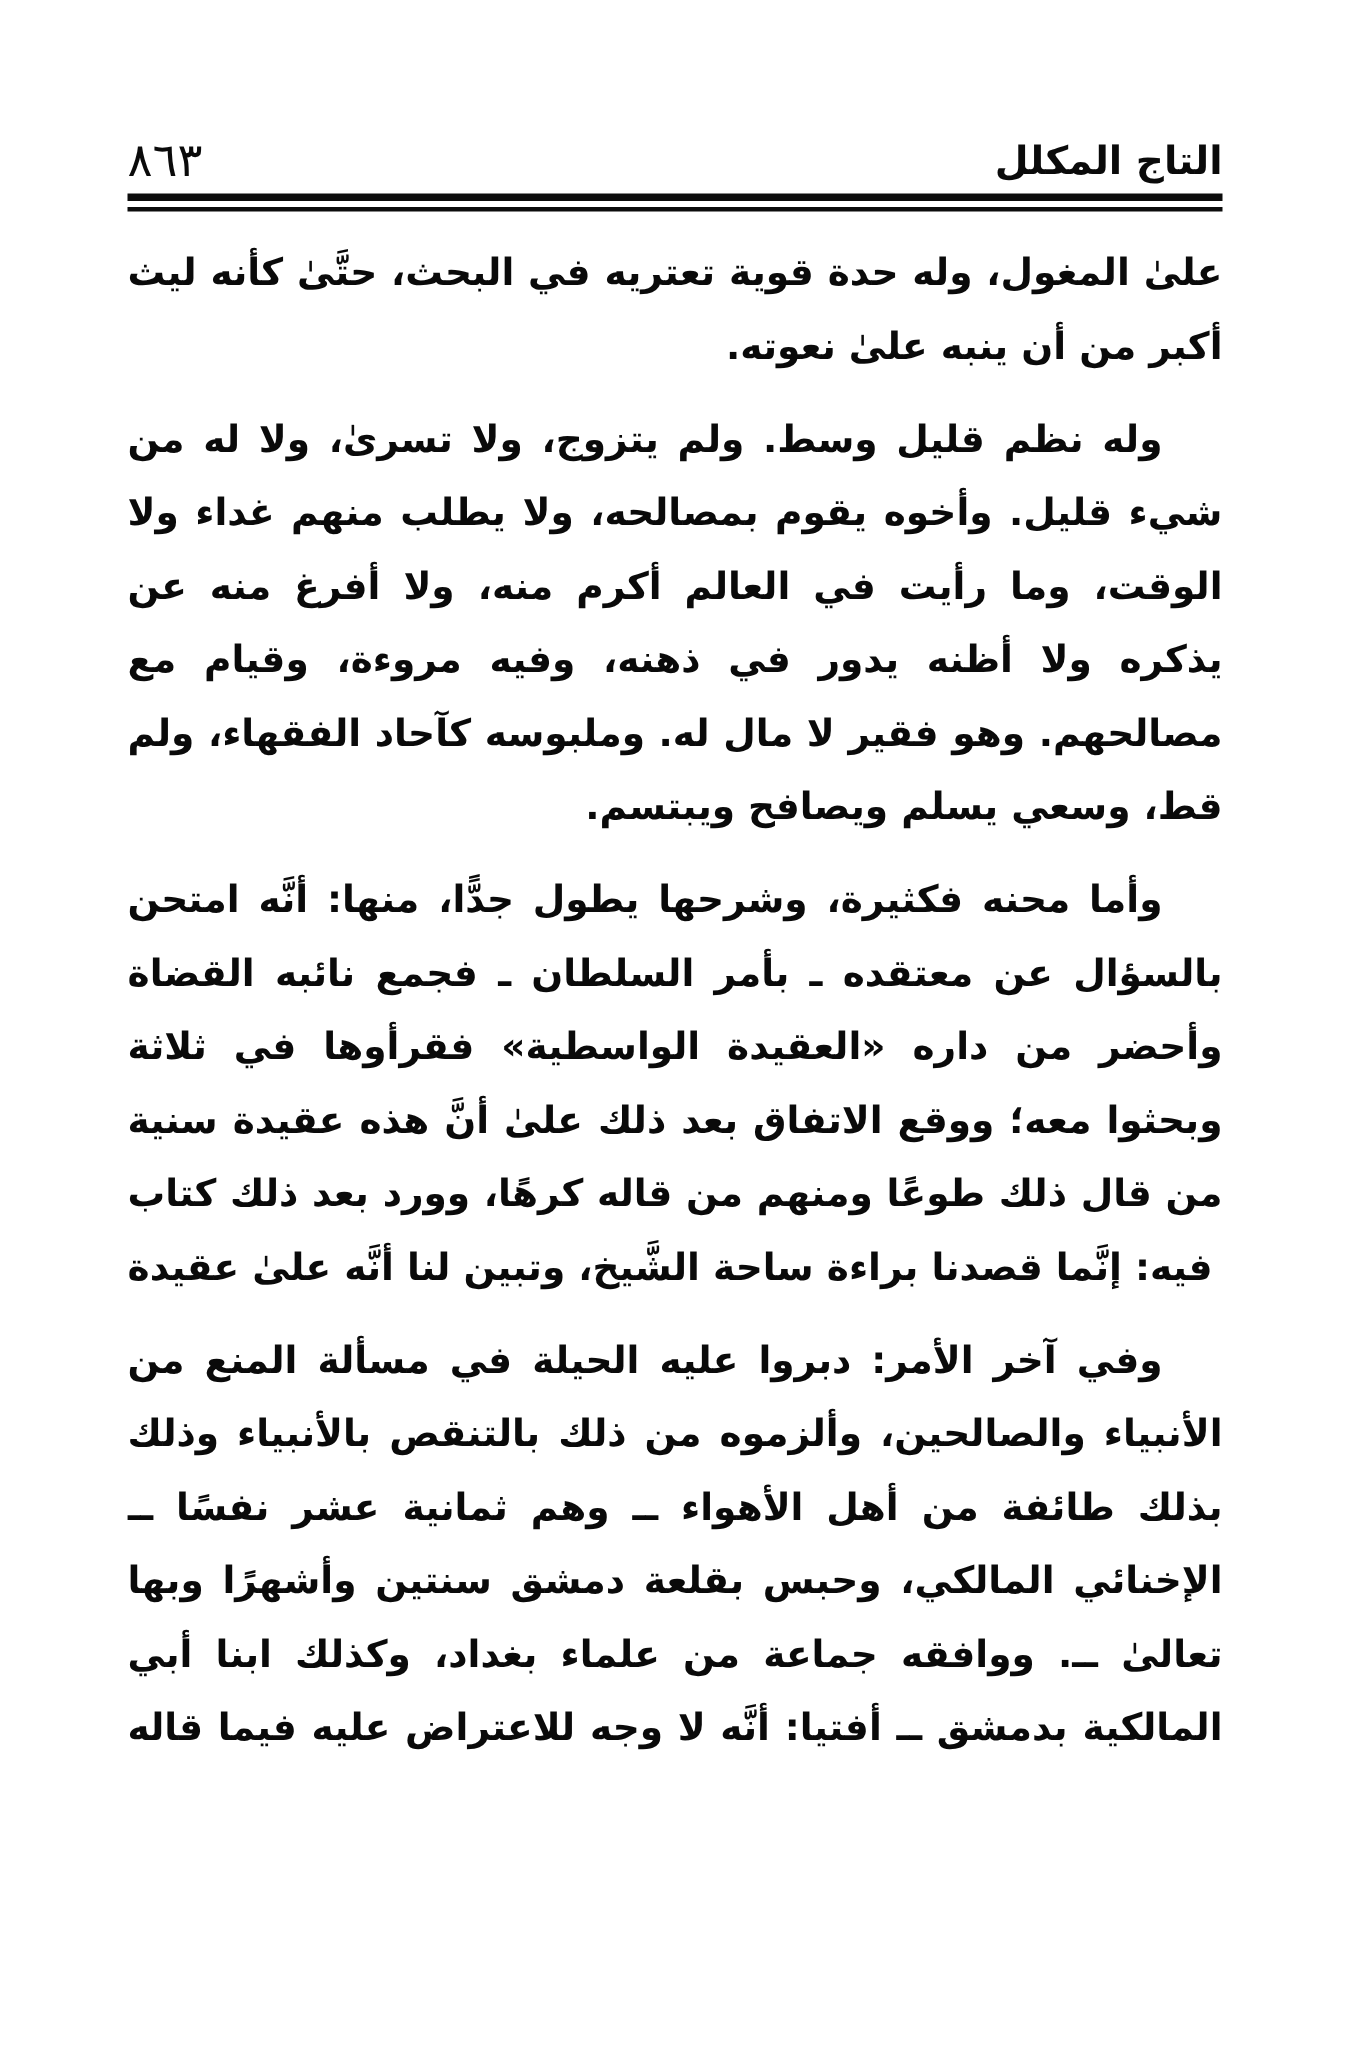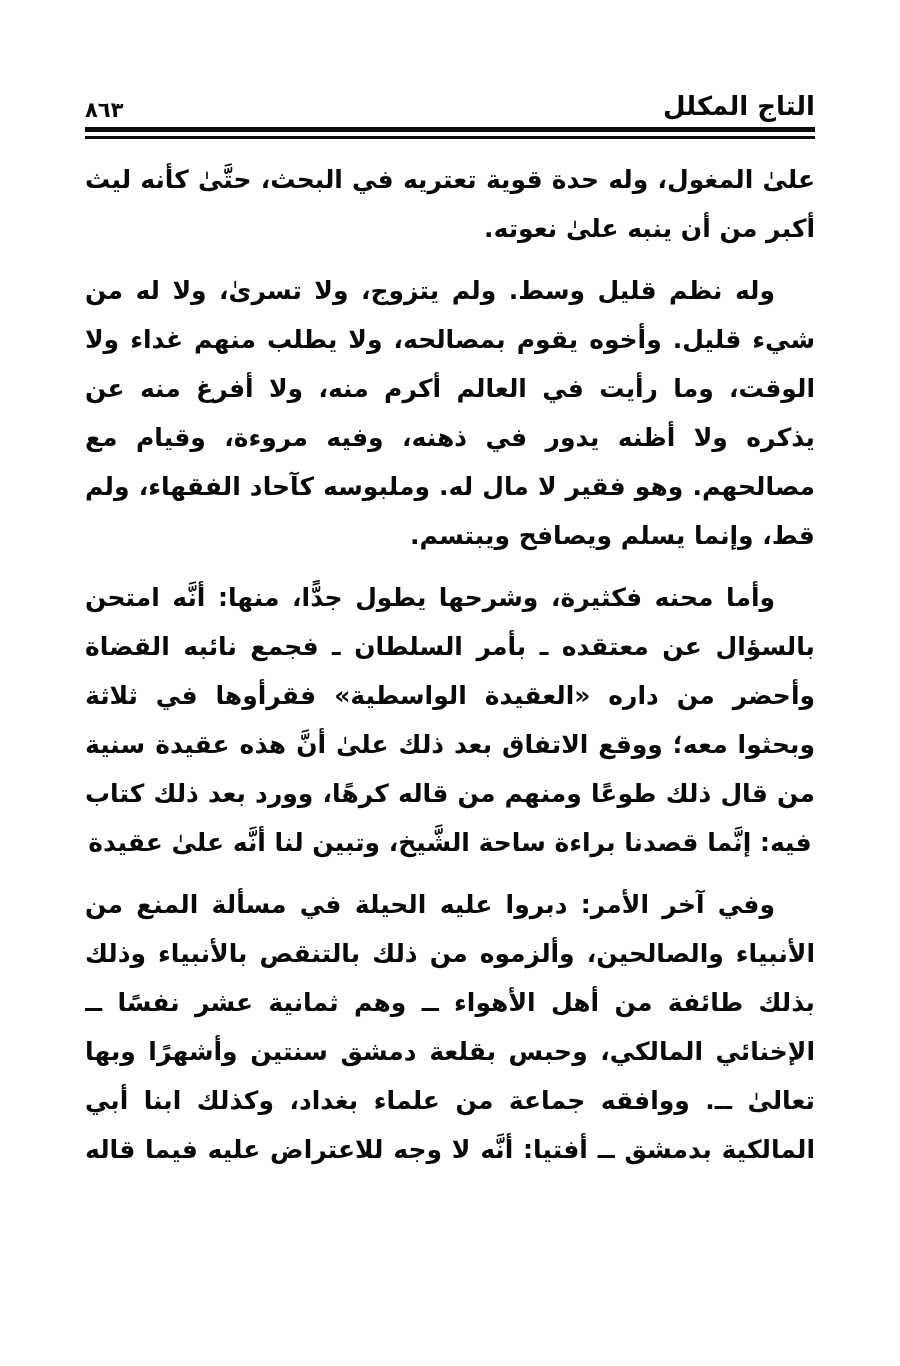--- a/index.html
+++ b/index.html
@@ -25,22 +25,22 @@
     align-items: flex-end;
     direction: rtl;
     padding-top: 92px;
   }
   .book-title {
     font-size: 26px;
     font-weight: bold;
     line-height: 1.1;
   }
   .page-number {
-    font-size: 21px;
-    font-weight: bold;
+    font-size: 31px;
+    font-weight: normal;
     line-height: 1;
     letter-spacing: 2px;
   }
   .header-rule {
     margin-top: 6px;
     height: 4px;
     border-top: 5px solid #0c0c0c;
     border-bottom: 3px solid #0c0c0c;
   }
   
@@ -60,21 +60,21 @@
     line-height: 49px;
     height: 49px;
     overflow: hidden;
     text-align: justify;
     text-align-last: justify;
   }
   .line.para-start {
     text-indent: 40px;
   }
   .line.para-end {
-    text-align: center;
+    text-align: left;
     text-align-last: right;
   }
 </style>
 </head>
 <body>
 
 <div class="sheet">
 
   <div class="header">
     <div class="book-title">التاج المكلل</div>
@@ -88,21 +88,21 @@
       <div class="line">علىٰ المغول، وله حدة قوية تعتريه في البحث، حتَّىٰ كأنه ليث حَرِب، وهو</div>
       <div class="line para-end">أكبر من أن ينبه علىٰ نعوته.</div>
     </div>
 
     <div class="para">
       <div class="line para-start">وله نظم قليل وسط. ولم يتزوج، ولا تسرىٰ، ولا له من المعلوم إلَّا</div>
       <div class="line">شيء قليل. وأخوه يقوم بمصالحه، ولا يطلب منهم غداء ولا عشاء في غالب</div>
       <div class="line">الوقت، وما رأيت في العالم أكرم منه، ولا أفرغ منه عن الدينار والدرهم، لا</div>
       <div class="line">يذكره ولا أظنه يدور في ذهنه، وفيه مروءة، وقيام مع أصحابه، وسعي في</div>
       <div class="line">مصالحهم. وهو فقير لا مال له. وملبوسه كآحاد الفقهاء، ولم يَنْحَنِ لأحد</div>
-      <div class="line para-end">قط، وإنما يسلم ويصافح ويبتسم.</div>
+      <div class="line para-end">قط، وسعي يسلم ويصافح ويبتسم.</div>
     </div>
 
     <div class="para">
       <div class="line para-start">وأما محنه فكثيرة، وشرحها يطول جدًّا، منها: أنَّه امتحن في سنة ٧٠٥</div>
       <div class="line">بالسؤال عن معتقده ـ بأمر السلطان ـ فجمع نائبه القضاة والعلماء بالقصر،</div>
       <div class="line">وأحضر من داره «العقيدة الواسطية» فقرأوها في ثلاثة مجالس، وحاققوه</div>
       <div class="line">وبحثوا معه؛ ووقع الاتفاق بعد ذلك علىٰ أنَّ هذه عقيدة سنية سلفية، فمنهم</div>
       <div class="line">من قال ذلك طوعًا ومنهم من قاله كرهًا، وورد بعد ذلك كتاب من السلطان</div>
       <div class="line para-end">فيه: إنَّما قصدنا براءة ساحة الشَّيخ، وتبين لنا أنَّه علىٰ عقيدة السلف.</div>
     </div>

